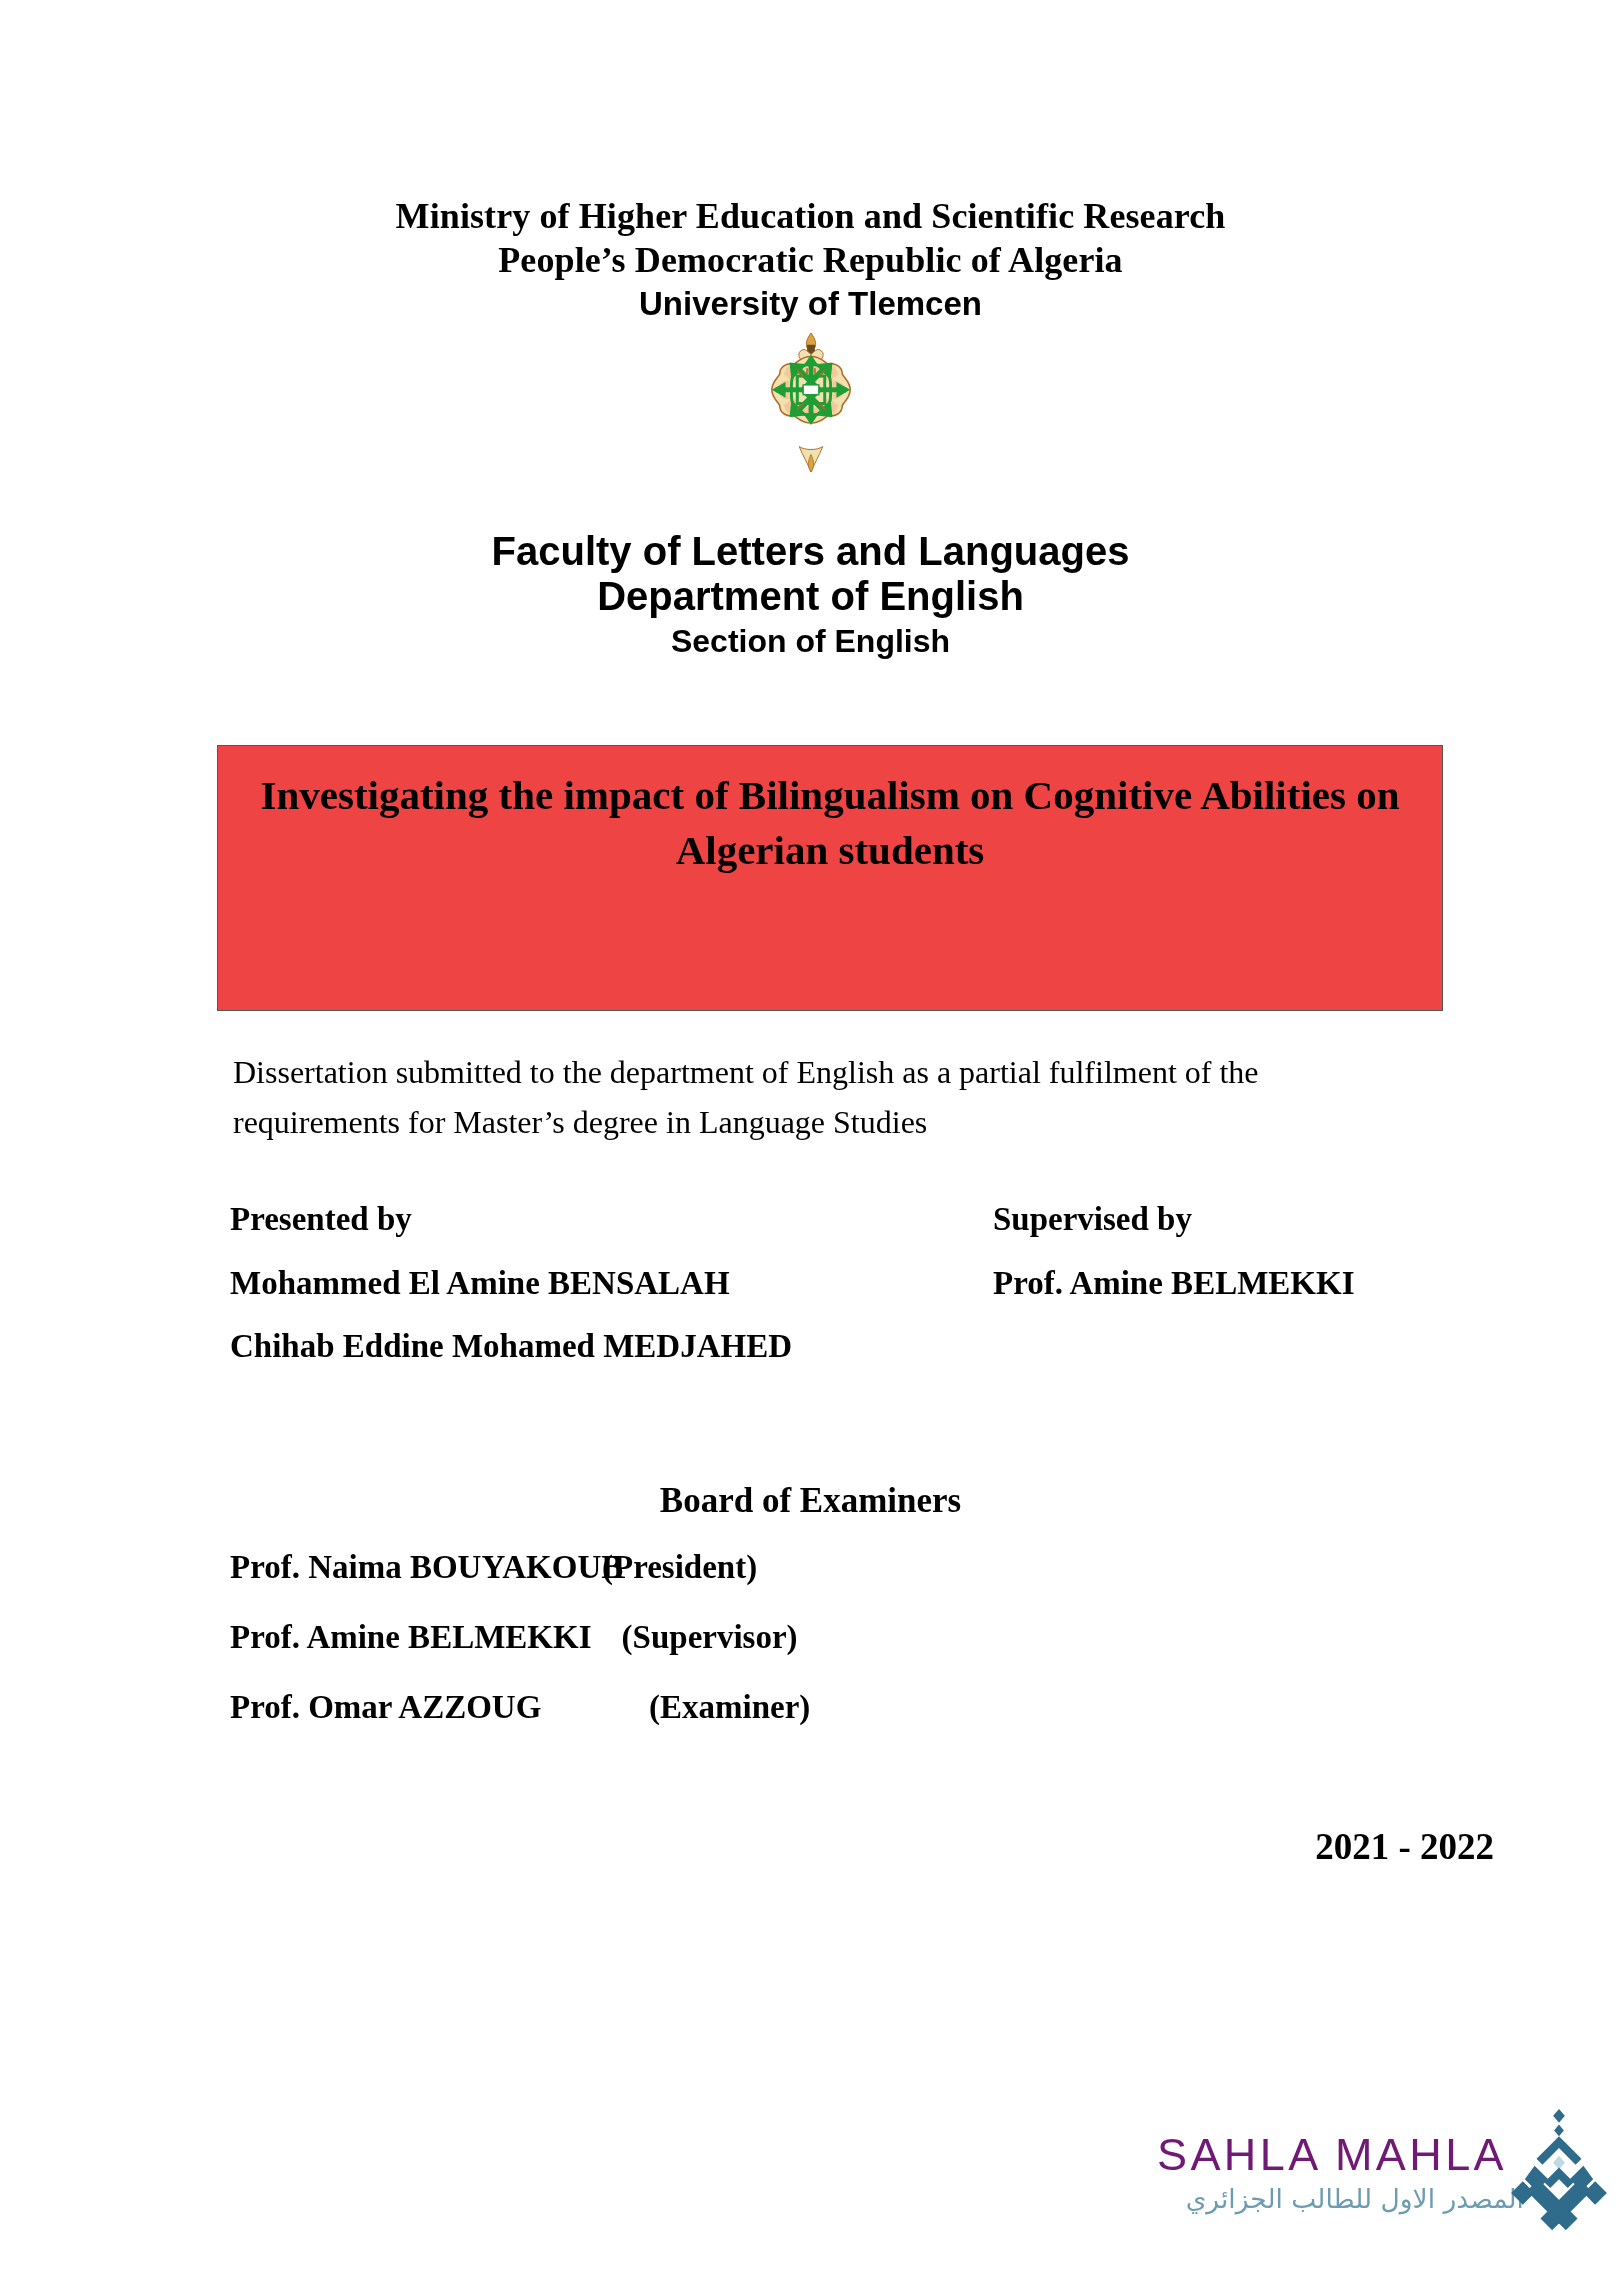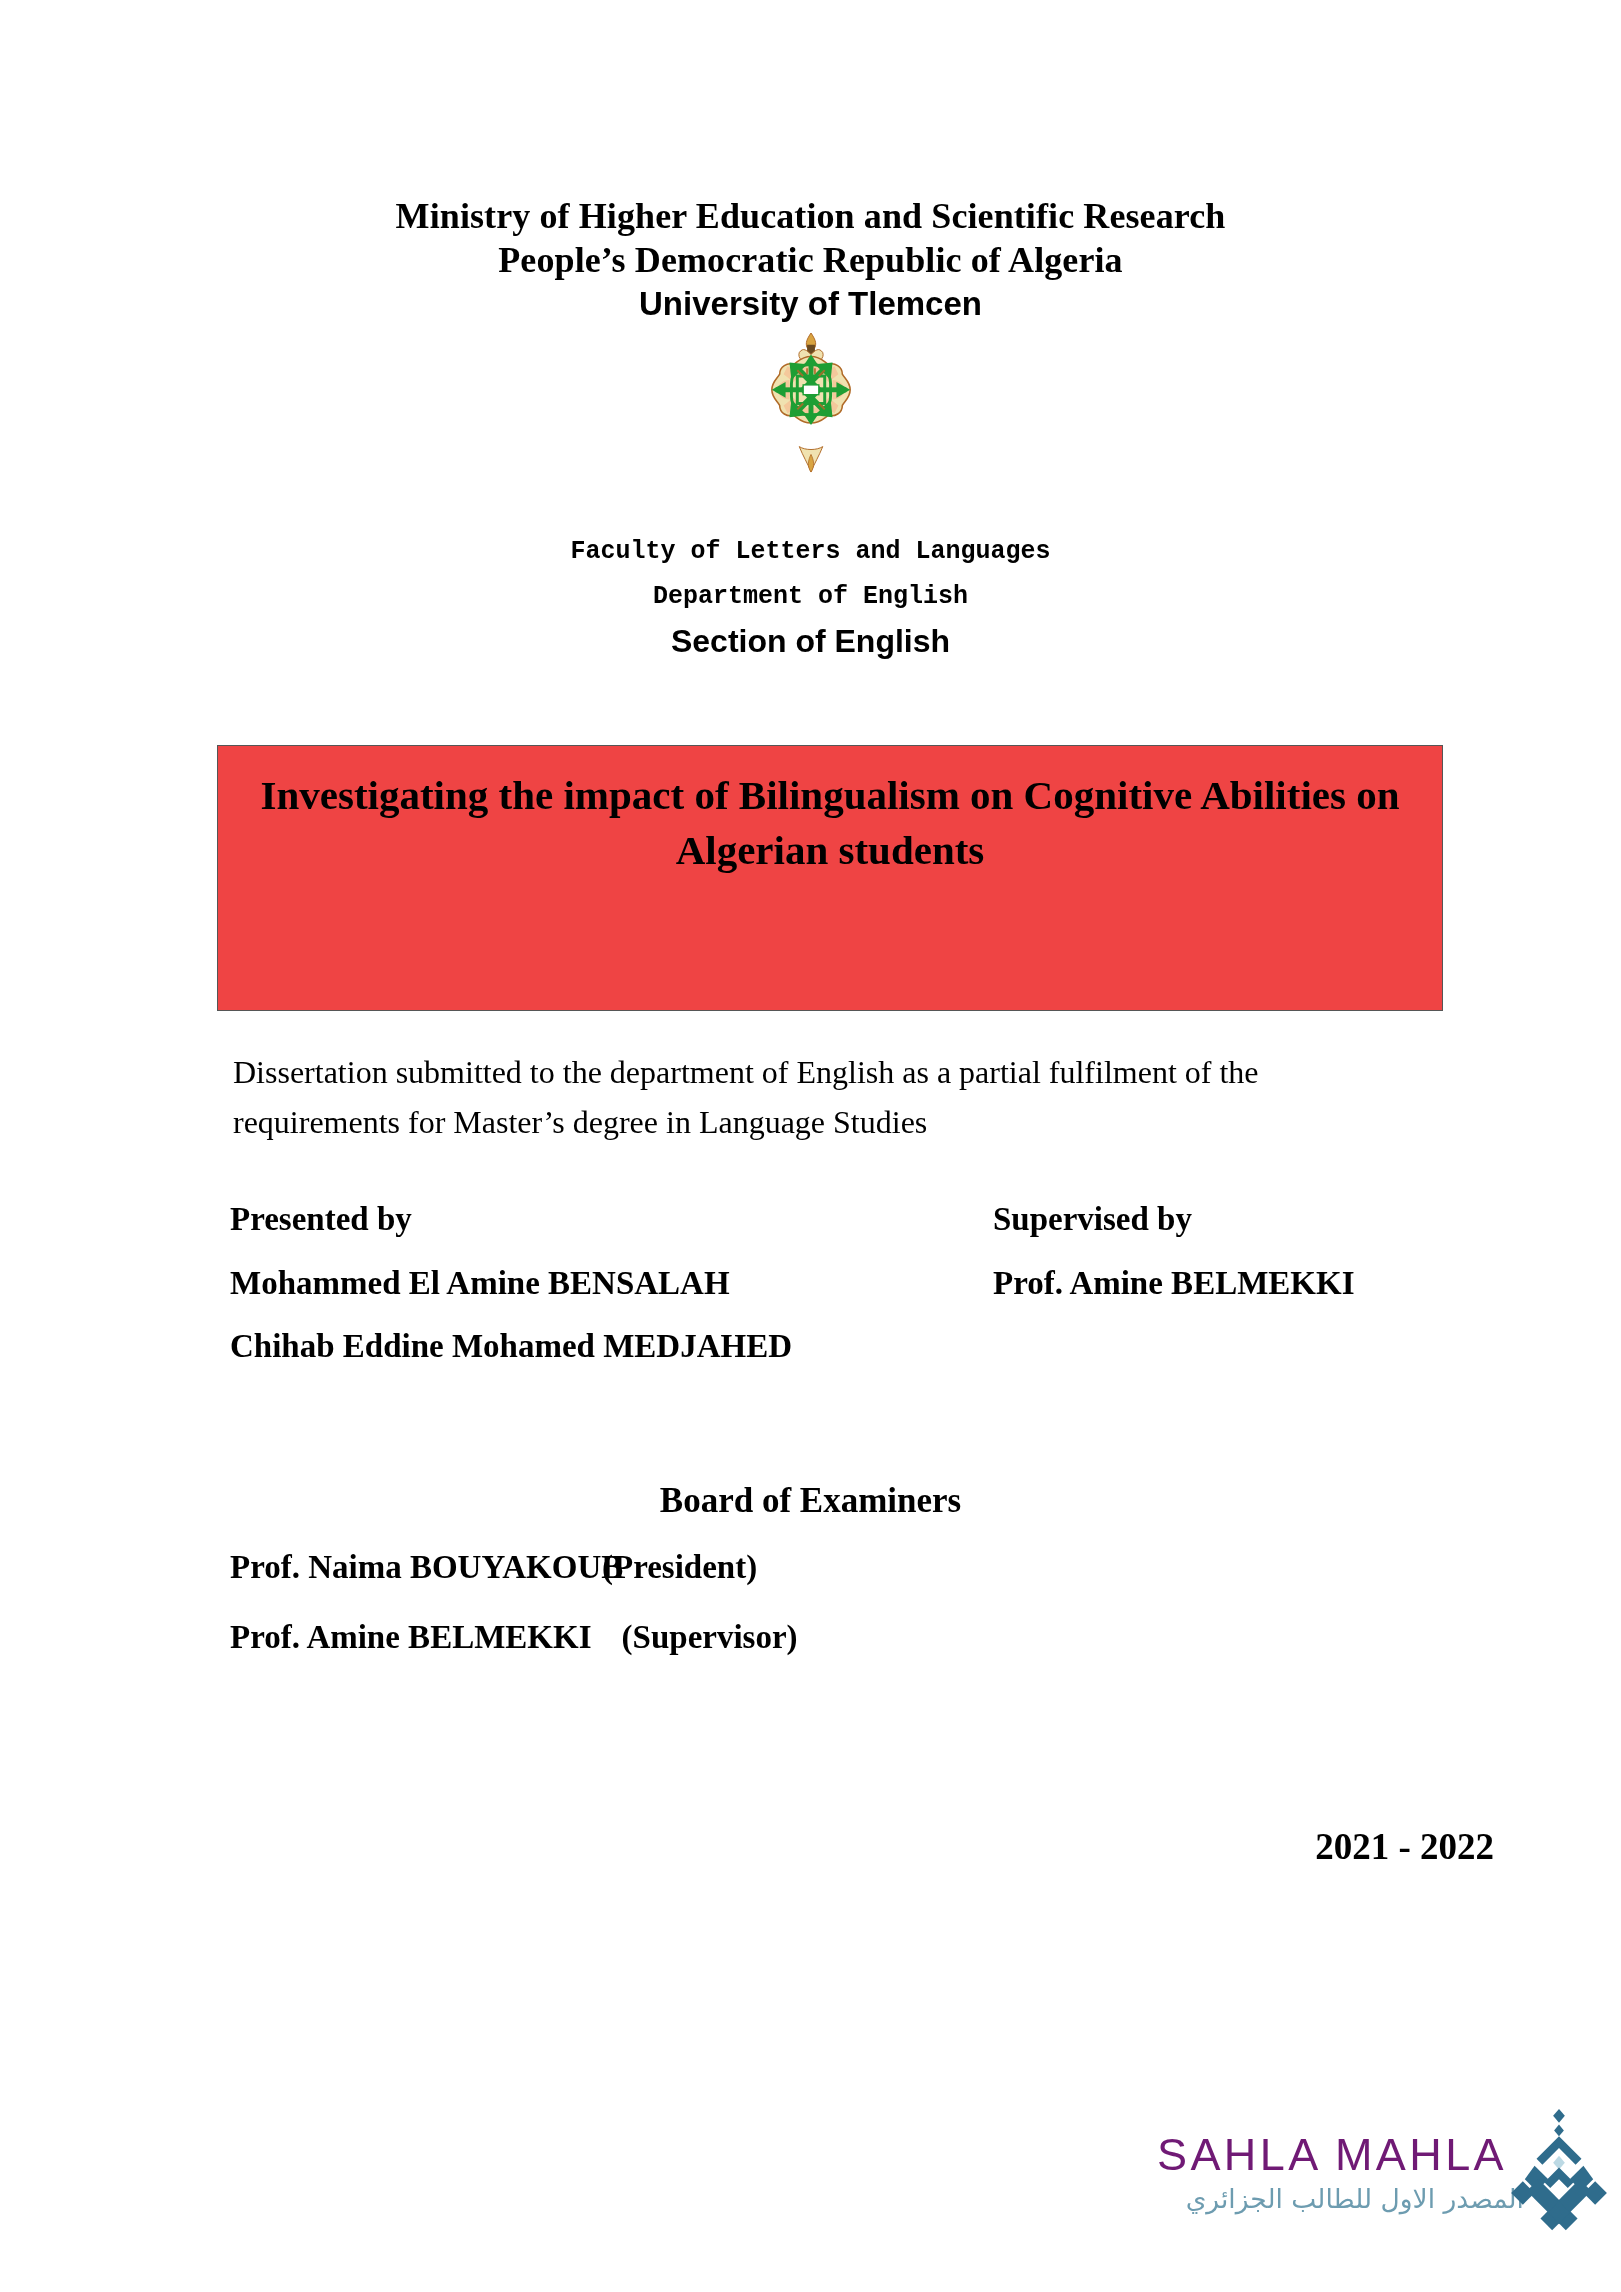--- a/index.html
+++ b/index.html
@@ -61,23 +61,23 @@
 
   
   .faculty-block {
     position: absolute;
     top: 529px;
     left: 0;
     width: 1621px;
     text-align: center;
   }
   .fac-line-serif {
-    font-family: Liberation Mono, monospace;
-    font-weight: bold;
-    font-size: 25px;
+    font-family: Liberation Sans, sans-serif;
+    font-weight: bold;
+    font-size: 40px;
     line-height: 45px;
   }
   .fac-line-sans {
     font-family: "Liberation Sans", sans-serif;
     font-weight: bold;
     font-size: 32px;
     line-height: 45px;
   }
 
   
@@ -349,20 +349,24 @@
   <div class="board-title">Board of Examiners</div>
   <div class="board-list">
     <div class="board-row row-0">
       <span class="board-name">Prof. Naima BOUYAKOUB</span>
       <span class="board-role">(President)</span>
     </div>
     <div class="board-row row-1">
       <span class="board-name">Prof. Amine BELMEKKI</span>
       <span class="board-role">(Supervisor)</span>
     </div>
+    <div class="board-row row-2">
+      <span class="board-name">Prof. Omar AZZOUG</span>
+      <span class="board-role">(Examiner)</span>
+    </div>
   </div>
 
   <div class="year">2021 - 2022</div>
 
   <div class="watermark">
     <div class="wm-word">SAHLA MAHLA</div>
     <div class="wm-arabic">المصدر الاول للطالب الجزائري</div>
     <svg class="wm-emblem" viewBox="0 0 110 132">
       <g fill="#2f6c8c">
 

